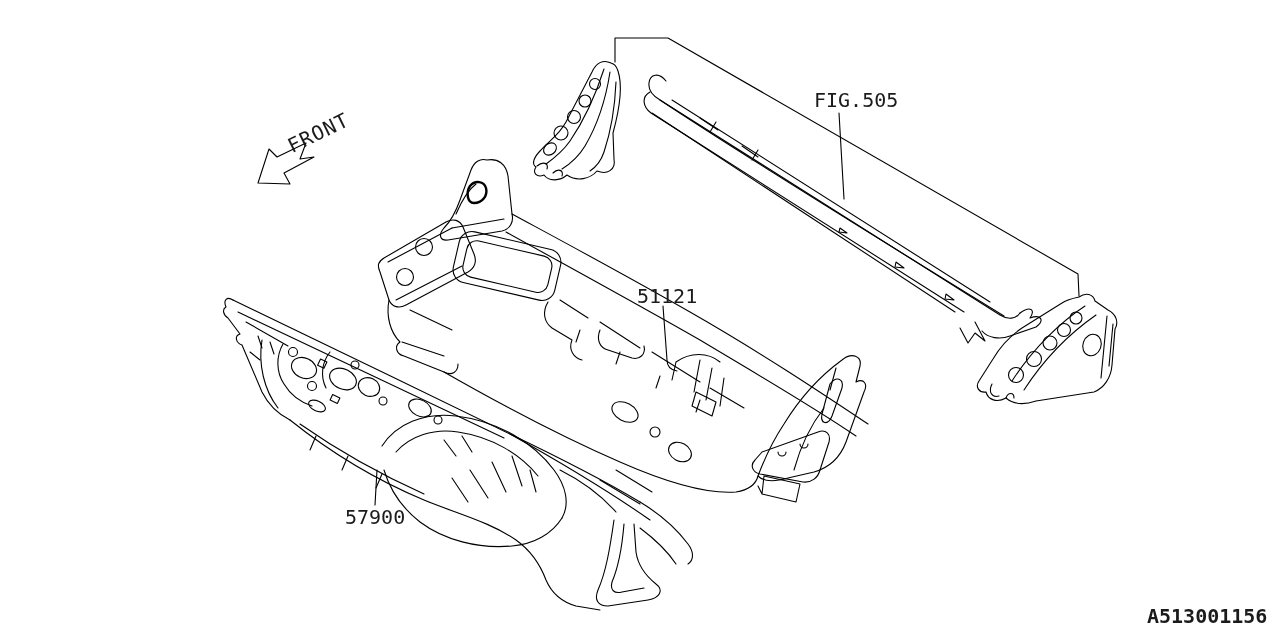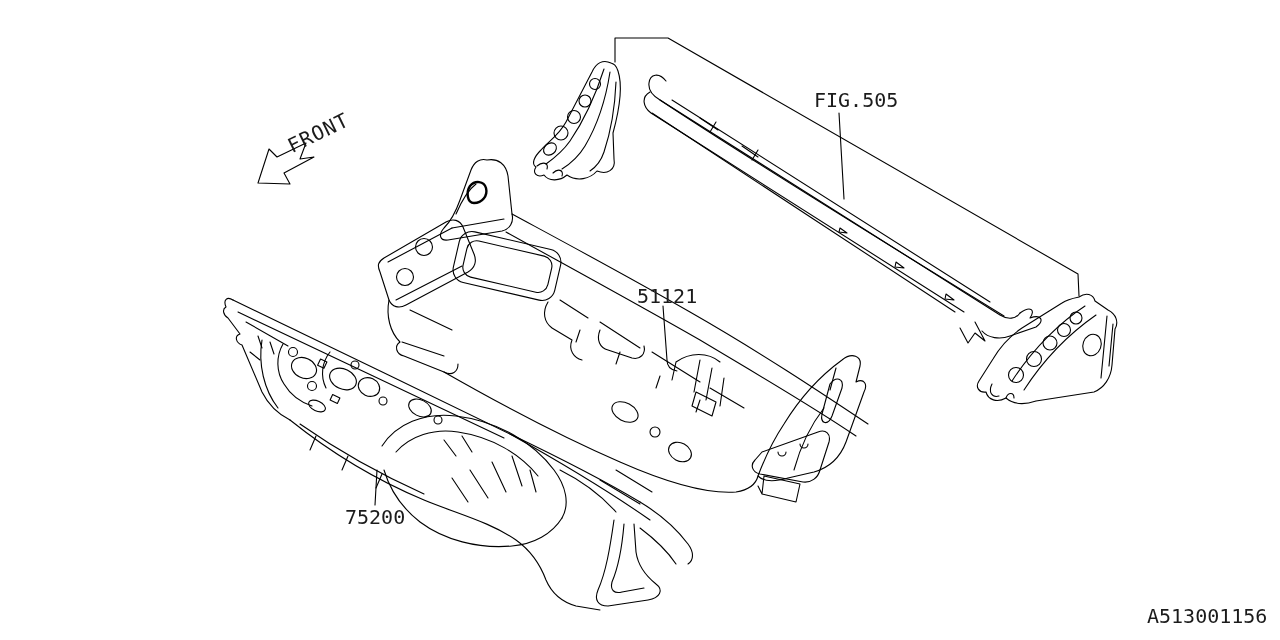--- a/index.html
+++ b/index.html
@@ -169,17 +169,17 @@
       <path class="ln" d="M375,505 L377,470"></path>
     </g>
   </svg>
 
   <div class="lbl rot" style="left:289px;top:136px;">FRONT</div>
 
   <div class="lbl" style="left:814px;top:89px;text-align:right;">FIG.505</div>
 
   <div class="lbl" style="left:637px;top:285px;">51121</div>
 
-  <div class="lbl" style="left:345px;top:506px;">75200</div>
+  <div class="lbl" style="left:345px;top:506px;">57900</div>
 
-  <div class="lbl num" style="left:1147px;top:605px;">A513001156</div>
+  <div class="lbl num" style="left:1147px;top:605px;font-weight:bold;">A513001156</div>
 
 </div>
 
 </body></html>

